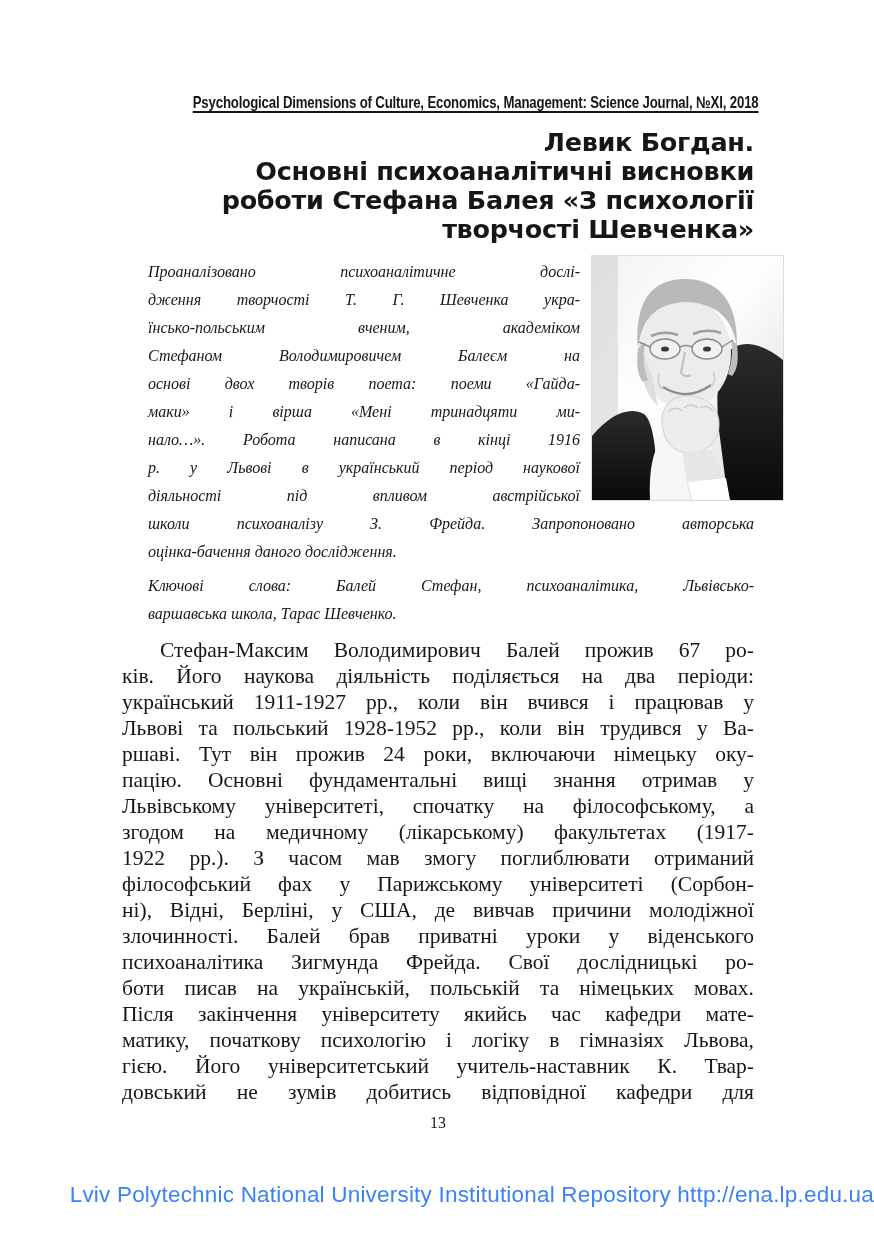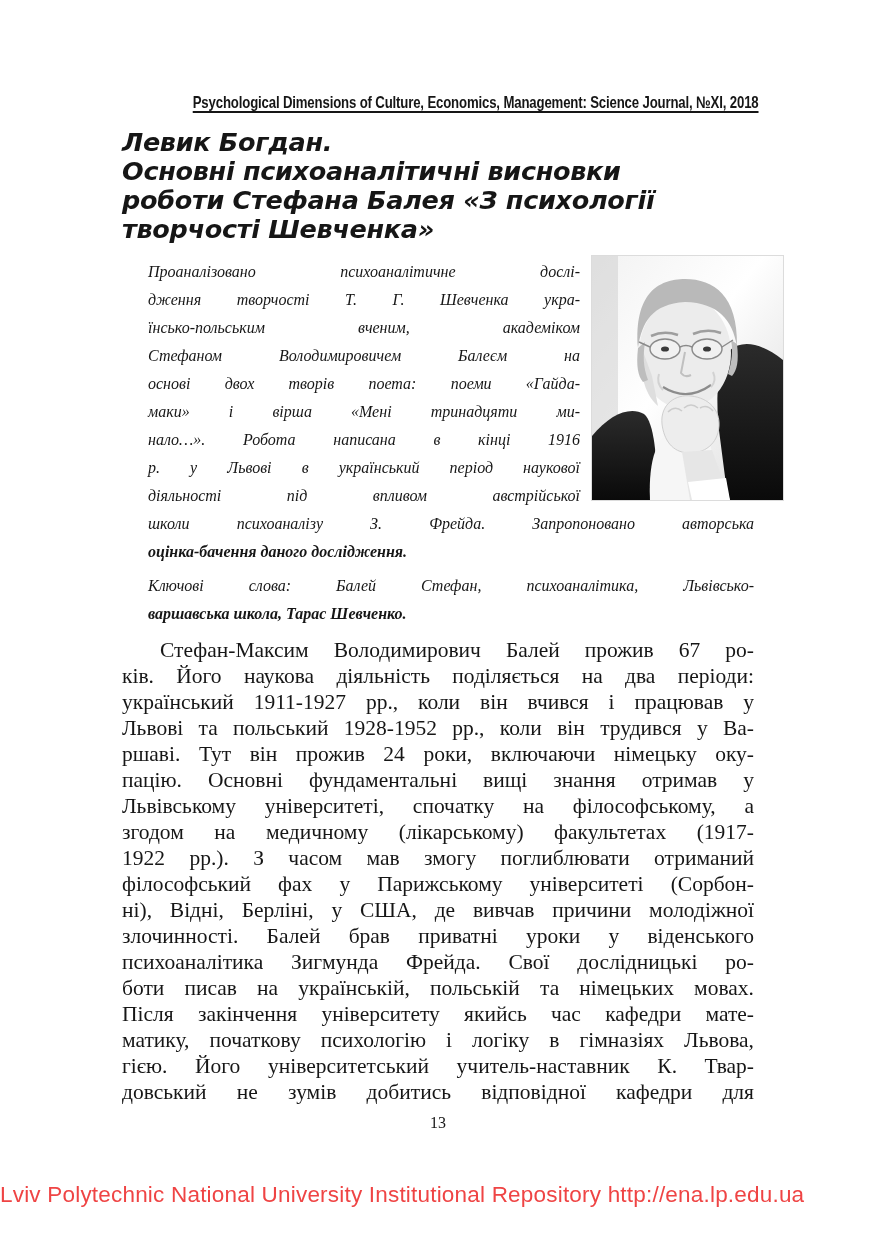--- a/index.html
+++ b/index.html
@@ -28,35 +28,34 @@
     text-decoration-thickness:1.5px;
     text-underline-offset:3px;
   }
   
   .title{margin-top:13px;}
   .title-line{
     font-family:"DejaVu Sans", sans-serif;
     font-weight:bold;
     font-size:25.5px;
     line-height:29px;
-    text-align:left;
+    text-align:right;
     letter-spacing:-0.3px;
-    font-style:italic;
   }
   
   .abstract{margin-top:14px;margin-left:26px;}
   .aline{
     font-style:italic;
     font-size:16px;
     line-height:28px;
     text-align:justify;
     text-align-last:justify;
     white-space:nowrap;
   }
-  .aline.lastline{text-align-last:left;font-weight:bold;}
+  .aline.lastline{text-align-last:left;}
   .photo-float{
     float:right;
     width:191px;height:244px;
     margin:-2px -29px 10px 12px;
     outline:1px solid #dcdcdc;
   }
   .photo-float svg{display:block;}
   
   .keywords{margin-top:6px;margin-left:26px;}
   
@@ -70,24 +69,24 @@
   }
   .bline.indent{text-indent:38px;}
   .pagenum{
     margin-top:9px;
     text-align:center;
     font-size:16px;
   }
   .footer{
     position:absolute;
     left:0;right:0;bottom:32px;
-    text-align:left;
+    text-align:right;
     font-family:"Liberation Sans", sans-serif;
     font-size:22.5px;
-    color:#ef4444;
+    color:#3b82f6;
     letter-spacing:0.2px;
   }
 </style>
 </head>
 <body>
 
 <div class="page">
 
   <div class="jheader">
     <span class="jheader-inner">Psychological Dimensions of Culture, Economics, Management: Science Journal, №XI, 2018</span>

